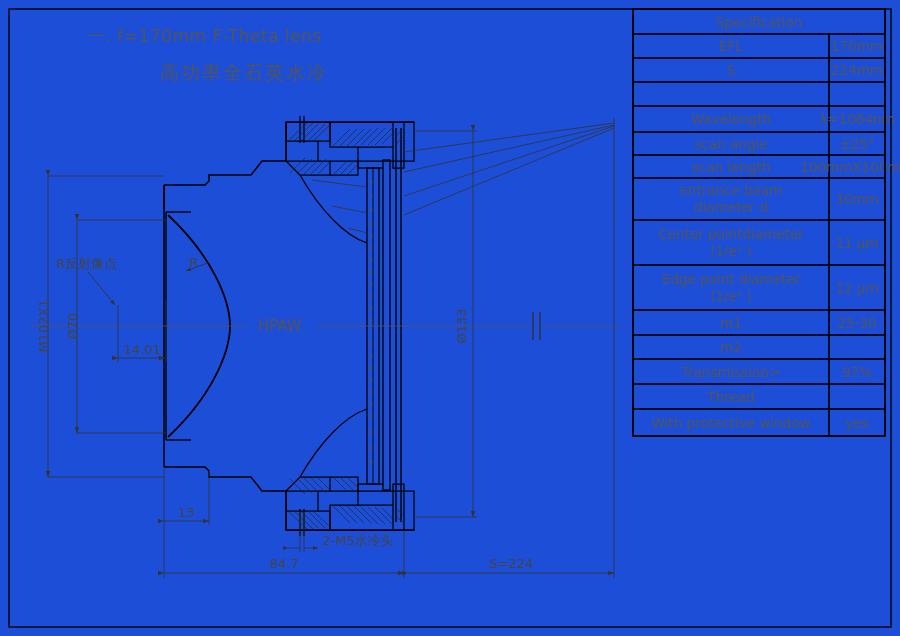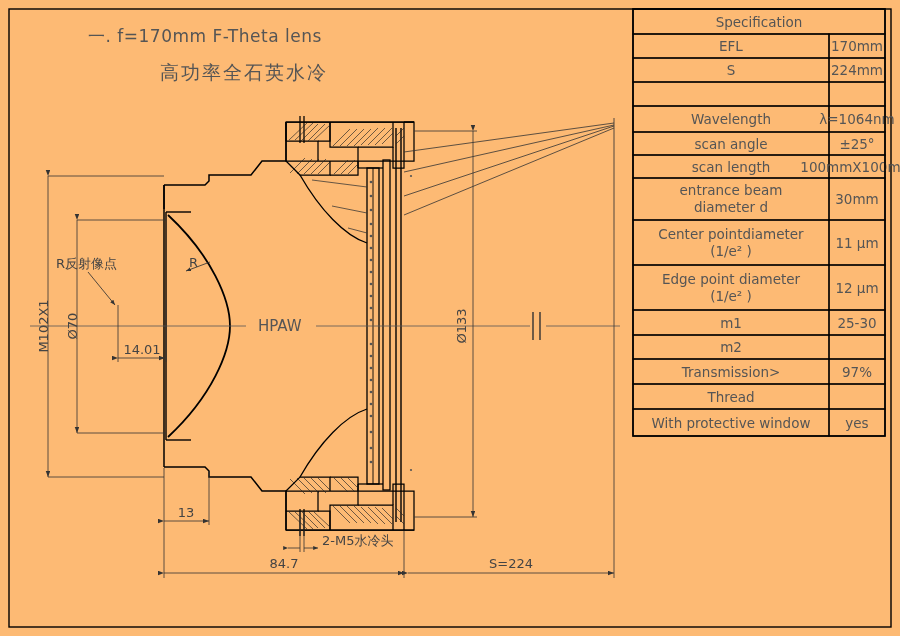--- a/index.html
+++ b/index.html
@@ -1,21 +1,21 @@
 <!DOCTYPE html>
 <html><head>
 <meta charset="utf-8">
 <style>
   html,body{margin:0;padding:0;background:#ffffff;}
   body{
     width:900px;height:636px;
     font-family:"DejaVu Sans","Liberation Sans",sans-serif;
     color:#000;overflow:hidden;position:relative;
   }
-  #stage{position:absolute;left:0;top:0;width:900px;height:636px;background:#fdba74;}
+  #stage{position:absolute;left:0;top:0;width:900px;height:636px;background:#1d4ed8;}
   svg{position:absolute;left:0;top:0;}
   .txt{font-family:"DejaVu Sans","Liberation Sans",sans-serif;fill:#555;}
   .dimtxt{font-family:"DejaVu Sans","Liberation Sans",sans-serif;fill:#444;font-size:13px;}
   .tbltxt{font-family:"DejaVu Sans","Liberation Sans",sans-serif;fill:#555;font-size:13.5px;}
   .title1{font-size:17px;fill:#555;letter-spacing:.5px;}
   .title2{font-size:19px;fill:#555;letter-spacing:2px;}
 </style>
 </head>
 <body>
 

